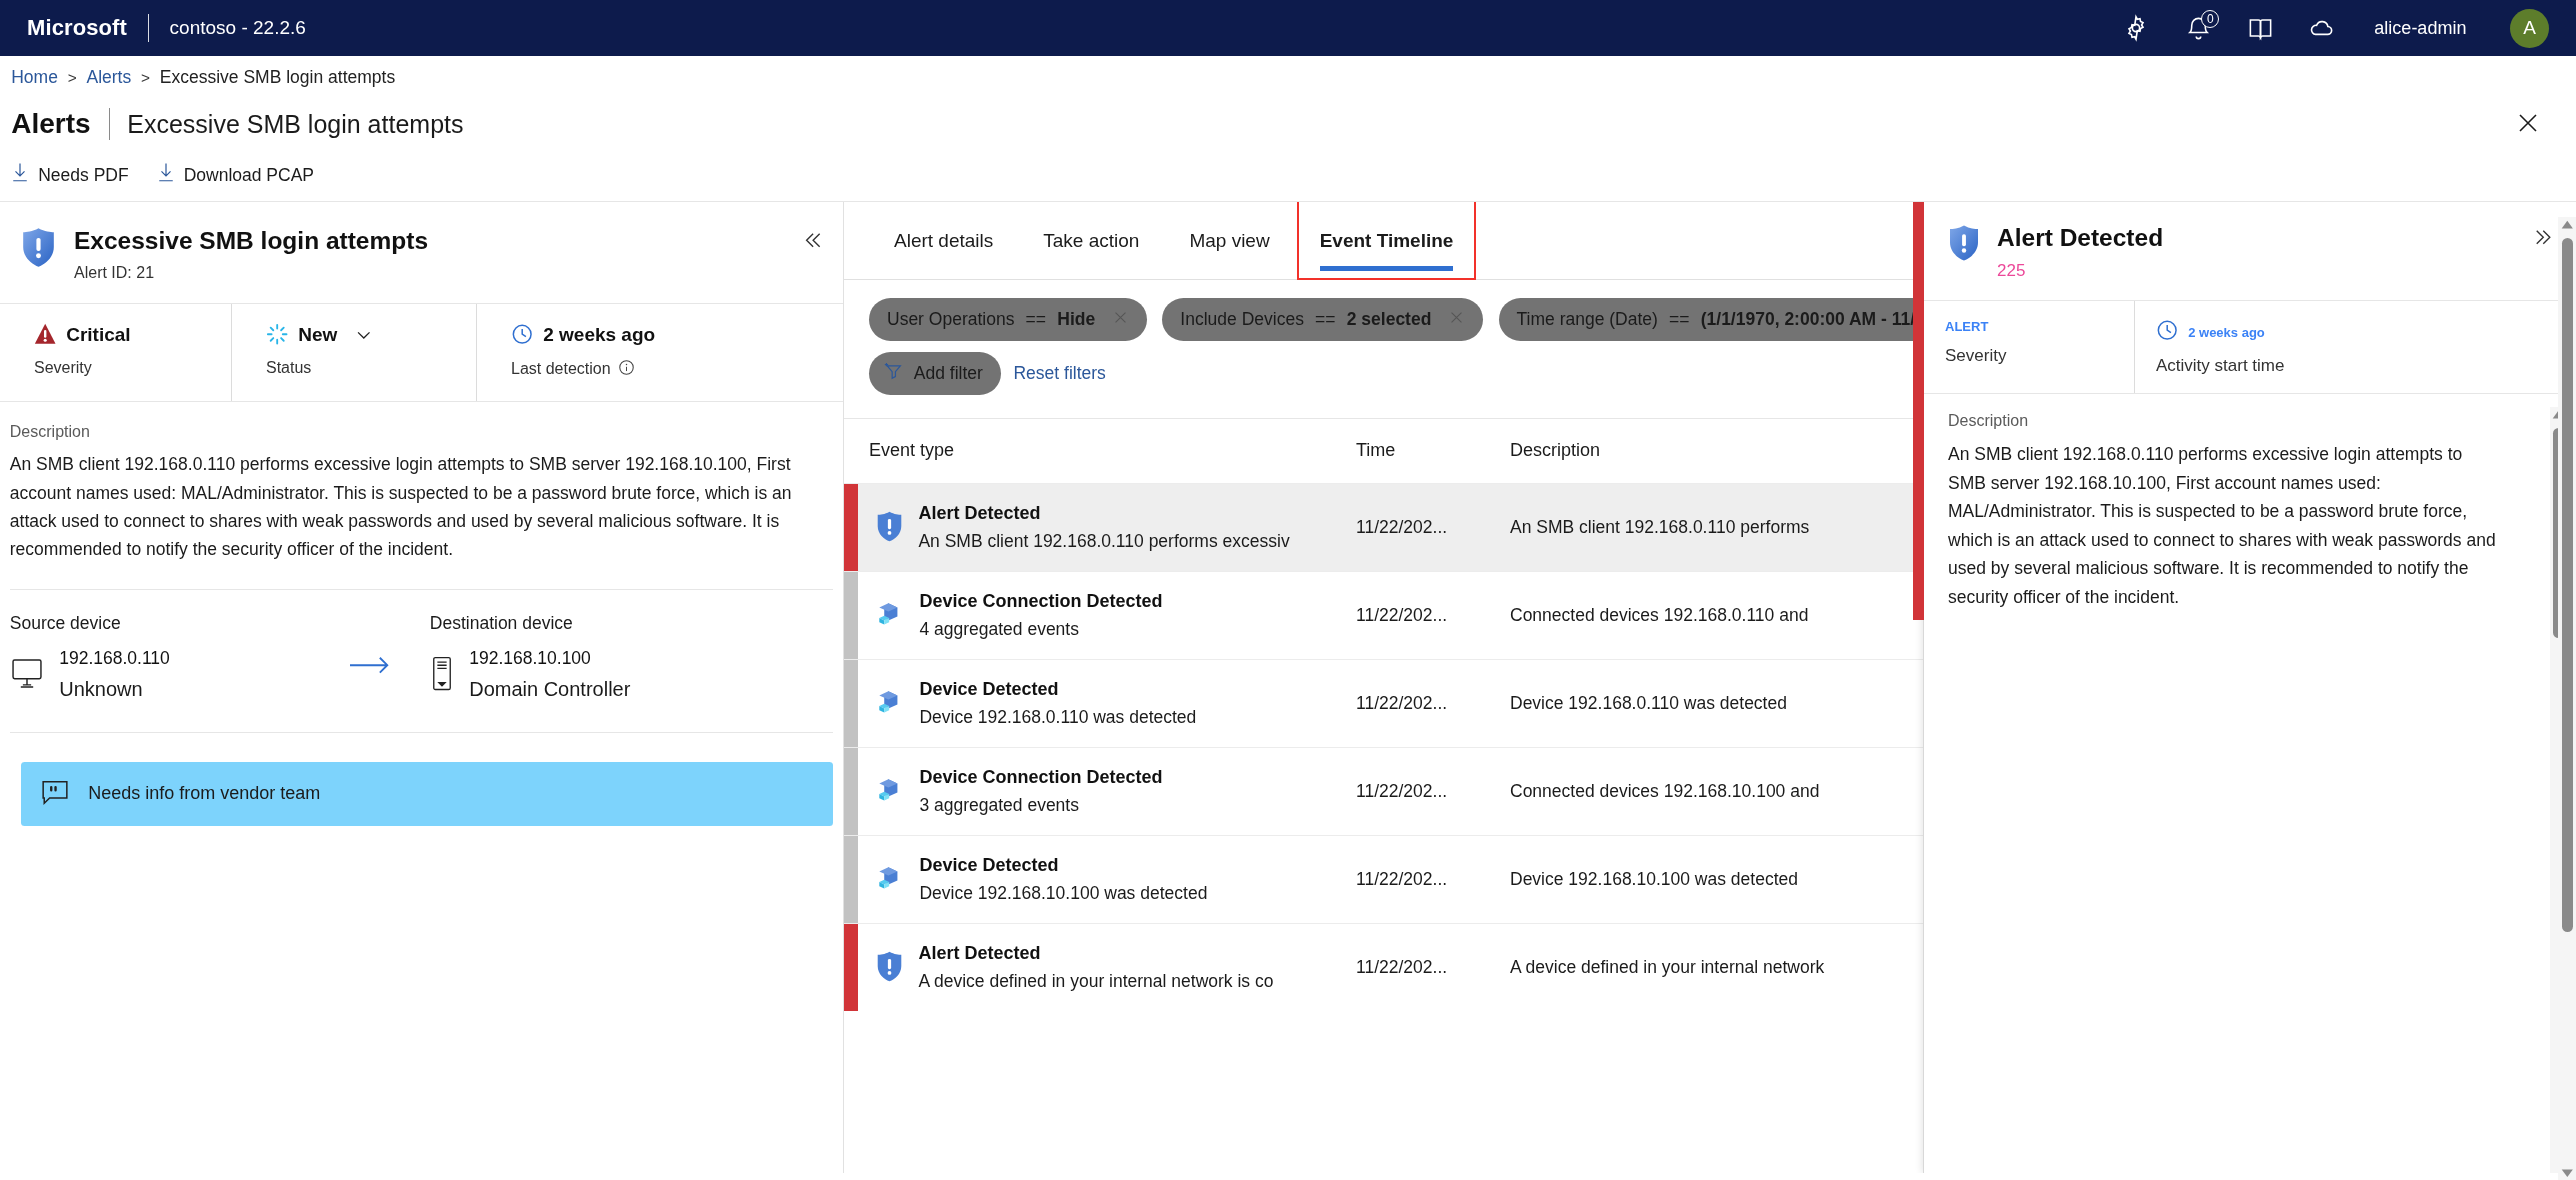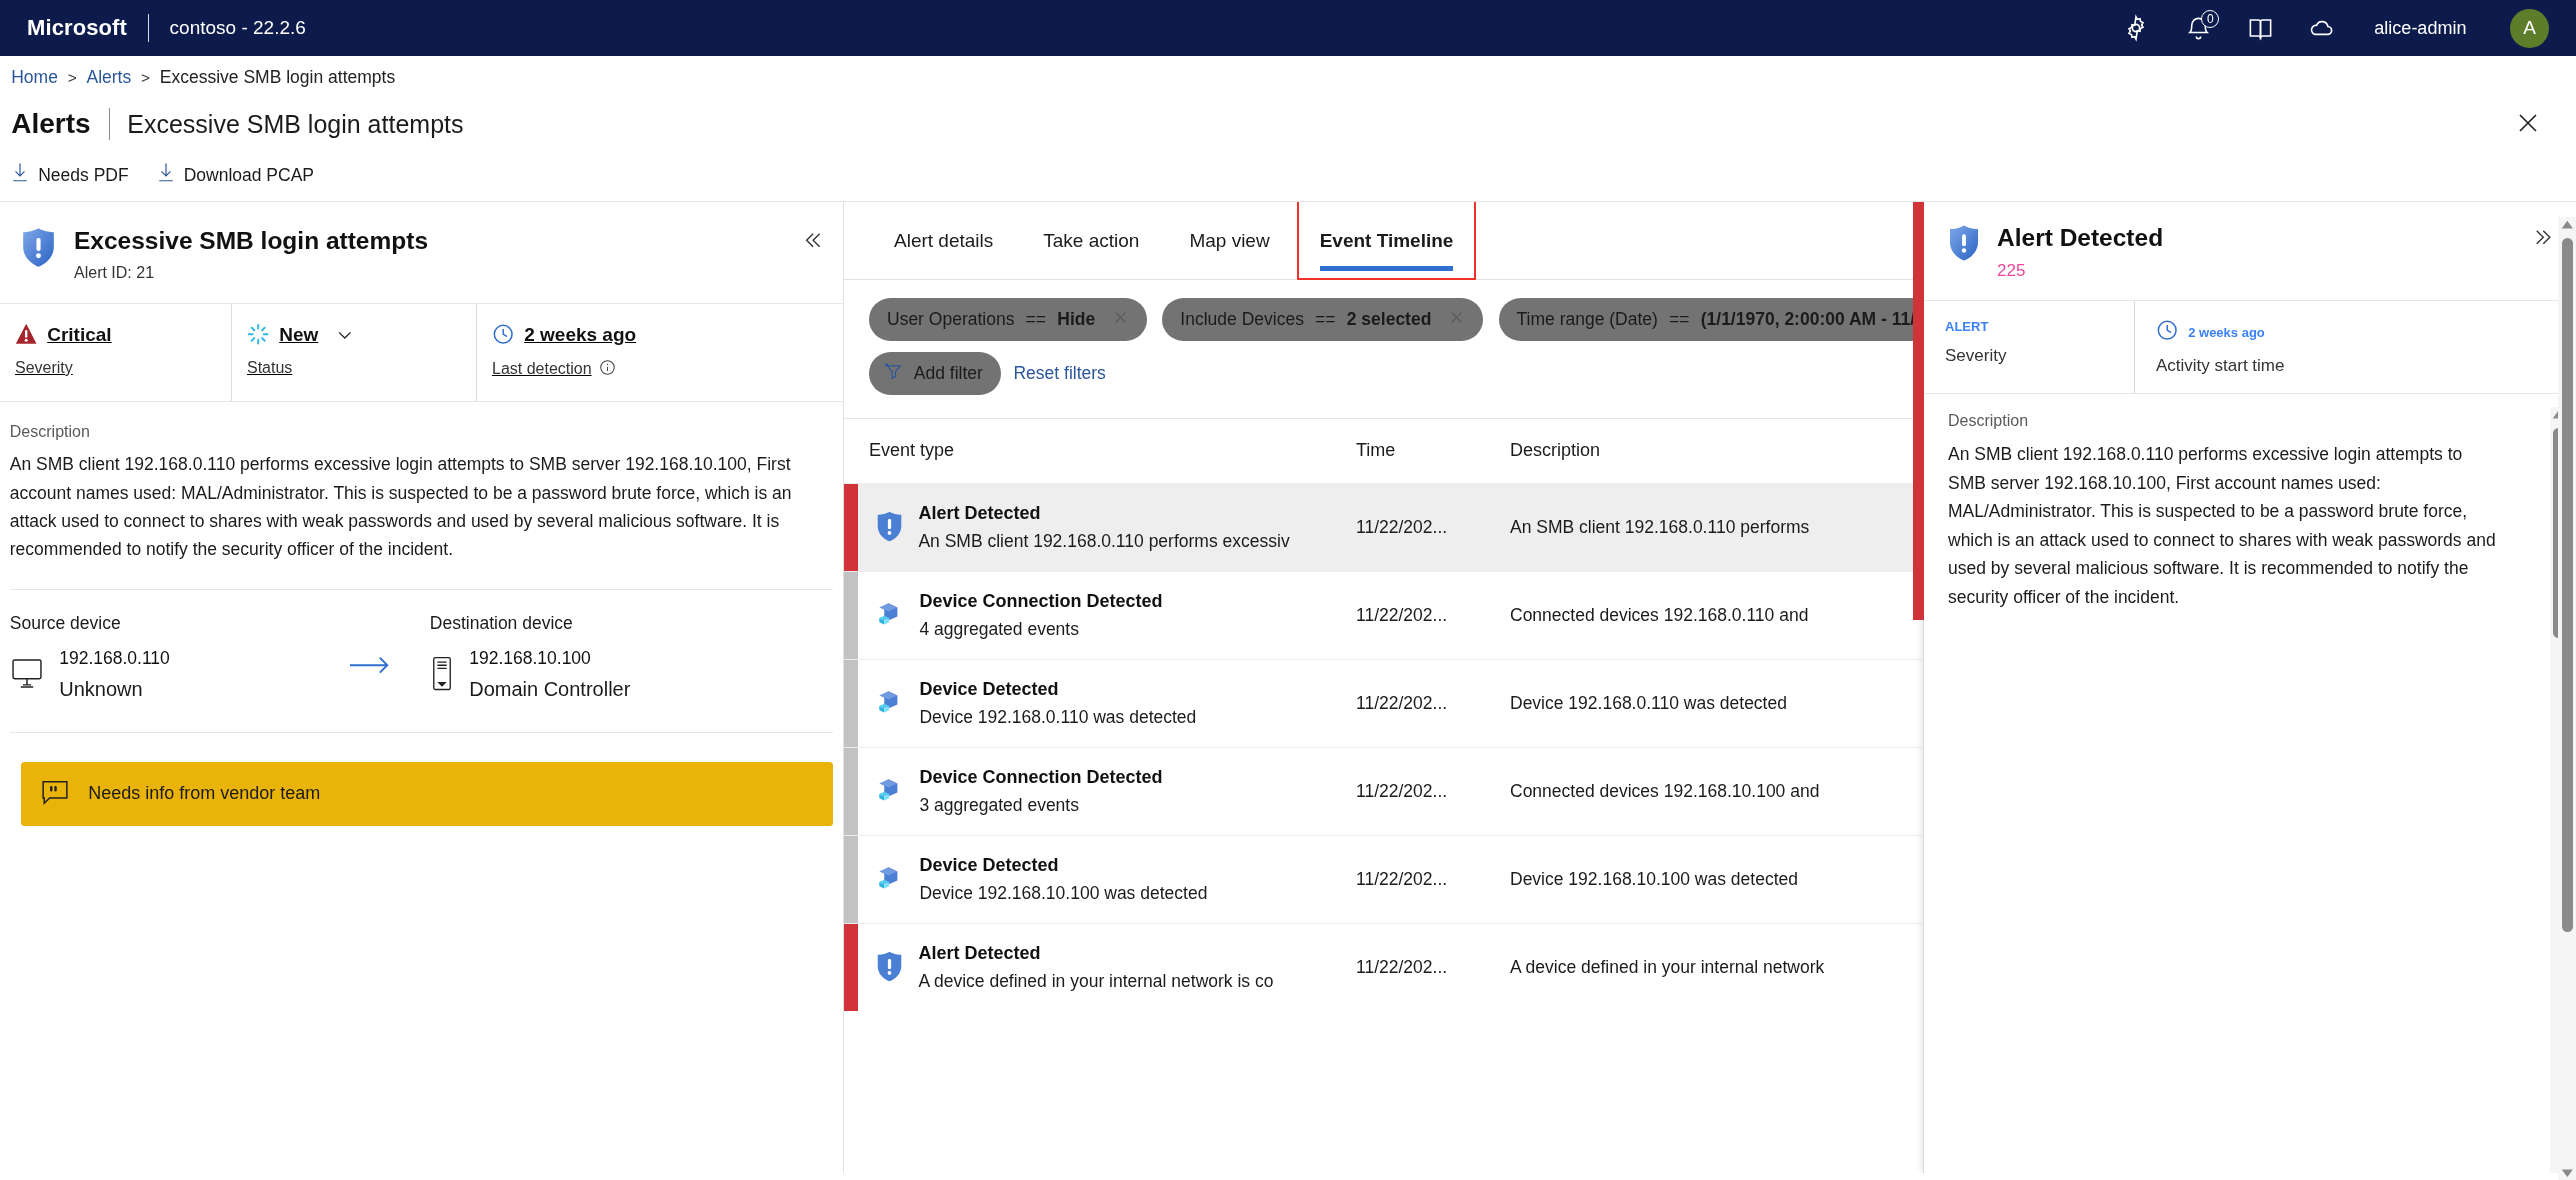--- a/index.html
+++ b/index.html
@@ -89,21 +89,21 @@
     border-bottom: 0.7px solid #e6e6e6; position: relative; min-height: 98px;
   }
   .lp-head-txt { margin-left: 18px; }
   .lp-title { font-size: 24.5px; font-weight: bold; color: #111; line-height: 1.15; }
   .lp-alertid { font-size: 16px; color: #333; margin-top: 8.4px; }
   .collapse-btn { position: absolute; right: 19.6px; top: 27px; cursor: pointer; }
 
   .lp-stats { display: flex; height: 98px; border-bottom: 0.7px solid #e6e6e6; }
   .stat { padding: 19.6px 0 0 0; position: relative; }
   .stat + .stat { border-left: 0.7px solid #dcdcdc; }
-  .stat-inner { padding: 0 15px; text-decoration: underline; }
+  .stat-inner { padding: 0 34px; }
   .stat-top { display: flex; align-items: center; gap: 9.8px; }
   .stat-val { font-size: 19px; font-weight: bold; color: #111; }
   .stat-lab { font-size: 16px; color: #333; margin-top: 11.2px; display: flex; align-items: center; gap: 7px; }
   .stat-sev { width: 231px; }
   .stat-status { width: 245px; }
   .stat-last { flex: 1; }
 
   .lp-desc { padding: 21px 21px 0 9.8px; }
   .desc-label { font-size: 16px; color: #5a5a5a; margin-bottom: 9.8px; }
   .desc-body { font-size: 17.5px; color: #1b1b1b; line-height: 1.62; max-width: 802px; }
@@ -116,21 +116,21 @@
   .dev-label { font-size: 17.5px; color: #1b1b1b; margin-bottom: 14px; }
   .dev-row { display: flex; align-items: center; gap: 15.4px; }
   .dev-txt { display: flex; flex-direction: column; gap: 8.4px; }
   .dev-ip { font-size: 17.5px; color: #111; }
   .dev-type { font-size: 20px; color: #1b1b1b; }
   .dev-arrow { width: 119px; display: flex; justify-content: center; align-items: center; padding-top: 41px; }
 
   .lp-divider2 { height: 0.7px; background: #e6e6e6; margin: 31px 9.8px 0 9.8px; }
 
   .vendor-banner {
-    margin: 29px 9.8px 0 21px; height: 64px; background: #eab308;
+    margin: 29px 9.8px 0 21px; height: 64px; background: #7dd3fc;
     border-radius: 3.5px; display: flex; align-items: center; gap: 19.6px;
     padding: 0 19.6px; cursor: pointer;
   }
   .vendor-txt { font-size: 18px; color: #1b1b1b; }
 
   
   .rightcontent { flex: 1; position: relative; overflow: hidden; background: #fff; }
 
   .tabs {
     height: 78px; display: flex; align-items: center;

